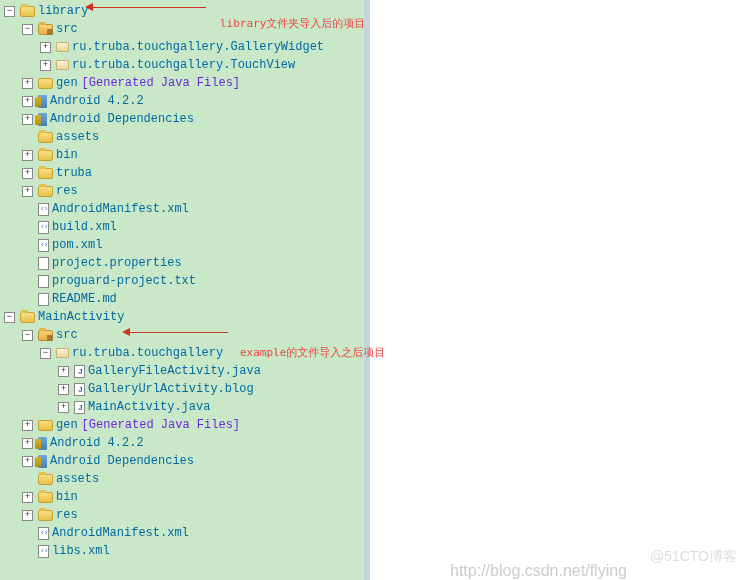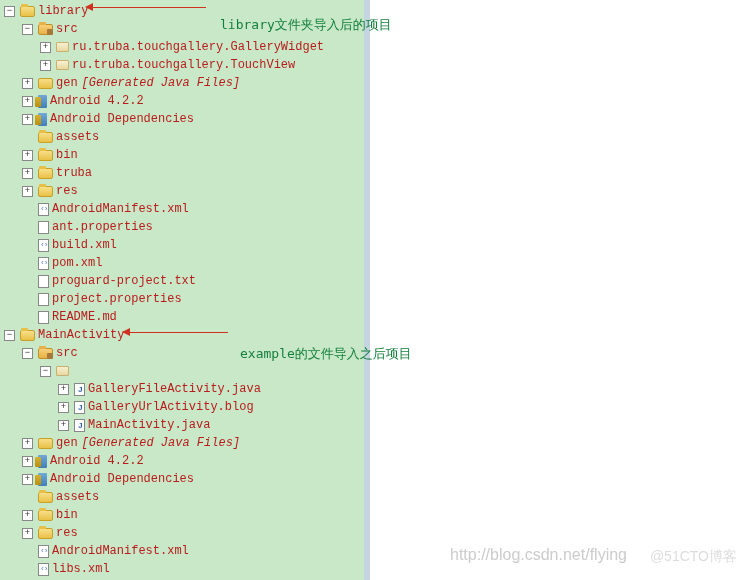--- a/index.html
+++ b/index.html
@@ -64,27 +64,27 @@
     .icon-gen { background: linear-gradient(#f8e088,#e8c048); border-radius: 2px; border: 1px solid #c8a028; width:15px; height:11px; position:relative; }
     .icon-lib-jar { background: linear-gradient(#70a8d8,#4080b8); border-radius:1px; width:9px; height:13px; position:relative; }
     .icon-lib-jar::after { content:''; position:absolute; left:-3px; top:2px; width:6px; height:10px; background:linear-gradient(#d8b030,#b89010); border-radius:1px; }
     .icon-folder { background: linear-gradient(#f8e088,#e8c048); border-radius: 2px; border: 1px solid #c8a028; width:15px; height:11px; position:relative; }
     .icon-folder::before { content:''; position:absolute; top:-3px; left:0; width:7px; height:3px; background:#e8c048; border-radius:1px 1px 0 0; }
     .icon-xml { background:#fff; border:1px solid #888; width:11px; height:13px; position:relative; }
     .icon-xml::after { content:'‹›'; position:absolute; font-size:8px; color:#5080c0; top:0; left:1px; letter-spacing:-1px; }
     .icon-file { background:#fff; border:1px solid #888; width:11px; height:13px; }
     .icon-java { background:#fff; border:1px solid #888; width:11px; height:13px; position:relative; }
     .icon-java::after { content:'J'; position:absolute; font-size:8px; color:#3060b0; top:1px; left:3px; font-weight:bold; }
-    .label { color: #b91c1c; }
-    .label-gray { color: #b91c1c; font-style: italic; }
+    .label { color: #0369a1; }
+    .label-gray { color: #6d28d9; }
     .annotation {
       position: absolute;
-      color: #15803d;
+      color: #ef4444;
       font-family: SimSun, monospace;
-      font-size: 13px;
+      font-size: 11px;
       pointer-events: none;
     }
     .arrow {
       position: absolute;
       pointer-events: none;
     }
     .arrow-line {
       height: 1px;
       background: #d03020;
       position: absolute;
@@ -188,69 +188,64 @@
     </div>
     <div class="tree-node">
       <span class="indent" style="width: 22px;"></span>
       <span class="expander-blank"></span>
       <span class="icon icon-xml"></span>
       <span class="label">AndroidManifest.xml</span>
     </div>
     <div class="tree-node">
       <span class="indent" style="width: 22px;"></span>
       <span class="expander-blank"></span>
+      <span class="icon icon-xml"></span>
+      <span class="label">build.xml</span>
+    </div>
+    <div class="tree-node">
+      <span class="indent" style="width: 22px;"></span>
+      <span class="expander-blank"></span>
+      <span class="icon icon-xml"></span>
+      <span class="label">pom.xml</span>
+    </div>
+    <div class="tree-node">
+      <span class="indent" style="width: 22px;"></span>
+      <span class="expander-blank"></span>
       <span class="icon icon-file"></span>
-      <span class="label">ant.properties</span>
-    </div>
-    <div class="tree-node">
-      <span class="indent" style="width: 22px;"></span>
-      <span class="expander-blank"></span>
-      <span class="icon icon-xml"></span>
-      <span class="label">build.xml</span>
-    </div>
-    <div class="tree-node">
-      <span class="indent" style="width: 22px;"></span>
-      <span class="expander-blank"></span>
-      <span class="icon icon-xml"></span>
-      <span class="label">pom.xml</span>
+      <span class="label">project.properties</span>
     </div>
     <div class="tree-node">
       <span class="indent" style="width: 22px;"></span>
       <span class="expander-blank"></span>
       <span class="icon icon-file"></span>
       <span class="label">proguard-project.txt</span>
     </div>
     <div class="tree-node">
       <span class="indent" style="width: 22px;"></span>
       <span class="expander-blank"></span>
       <span class="icon icon-file"></span>
-      <span class="label">project.properties</span>
-    </div>
-    <div class="tree-node">
-      <span class="indent" style="width: 22px;"></span>
-      <span class="expander-blank"></span>
-      <span class="icon icon-file"></span>
       <span class="label">README.md</span>
     </div>
     <div class="tree-node">
       <span class="indent" style="width: 4px;"></span>
       <span class="expander">−</span>
       <span class="icon icon-folder-open"></span>
       <span class="label">MainActivity</span>
     </div>
     <div class="tree-node">
       <span class="indent" style="width: 22px;"></span>
       <span class="expander">−</span>
       <span class="icon icon-folder-src"></span>
       <span class="label">src</span>
     </div>
     <div class="tree-node">
       <span class="indent" style="width: 40px;"></span>
       <span class="expander">−</span>
       <span class="icon icon-package"></span>
+      <span class="label">ru.truba.touchgallery</span>
     </div>
     <div class="tree-node">
       <span class="indent" style="width: 58px;"></span>
       <span class="expander">+</span>
       <span class="icon icon-java"></span>
       <span class="label">GalleryFileActivity.java</span>
     </div>
     <div class="tree-node">
       <span class="indent" style="width: 58px;"></span>
       <span class="expander">+</span>
@@ -323,14 +318,14 @@
   <div class="arrow-line" style="left:6px;top:1px;width:115px;"></div>
 </div>
 <div class="annotation" style="top:16px;left:220px;">library文件夹导入后的项目</div>
 
 <div class="arrow" style="top:331px;left:122px;">
   <div class="arrow-head" style="left:0;top:-3px;"></div>
   <div class="arrow-line" style="left:6px;top:1px;width:100px;"></div>
 </div>
 <div class="annotation" style="top:345px;left:240px;">example的文件导入之后项目</div>
 
-<div class="watermark" style="bottom:16px;right:120px;">http://blog.csdn.net/flying</div>
+<div class="watermark" style="bottom:0;right:120px;">http://blog.csdn.net/flying</div>
 <div class="watermark2">@51CTO博客</div>
 
 </body></html>

